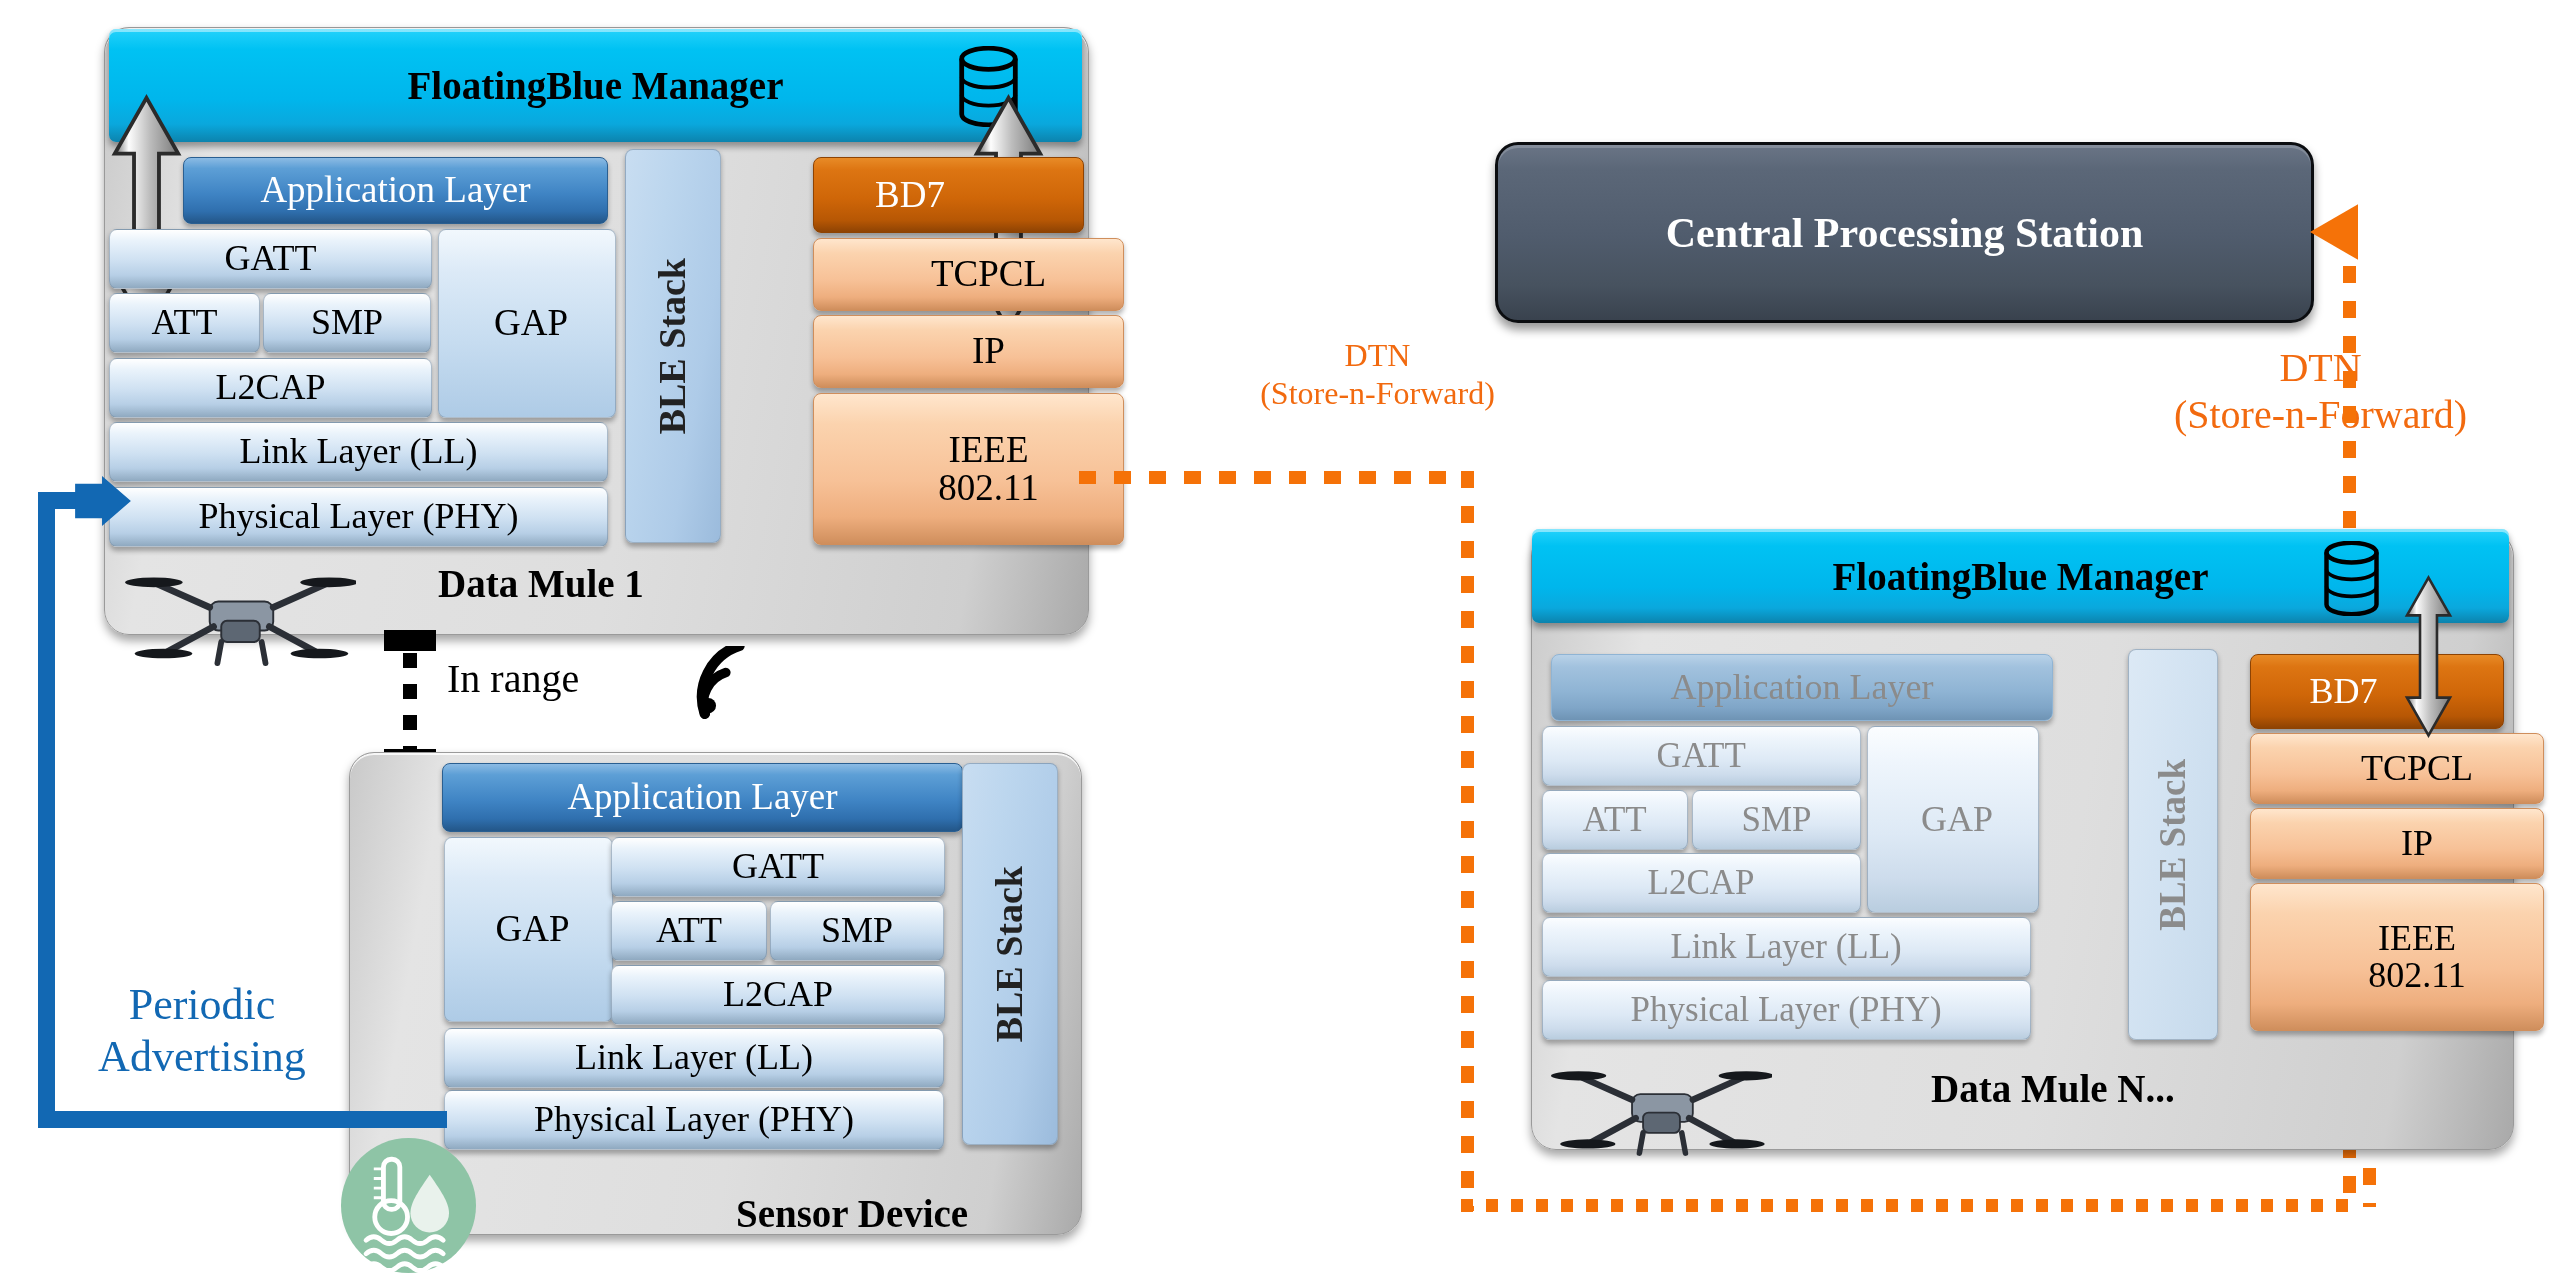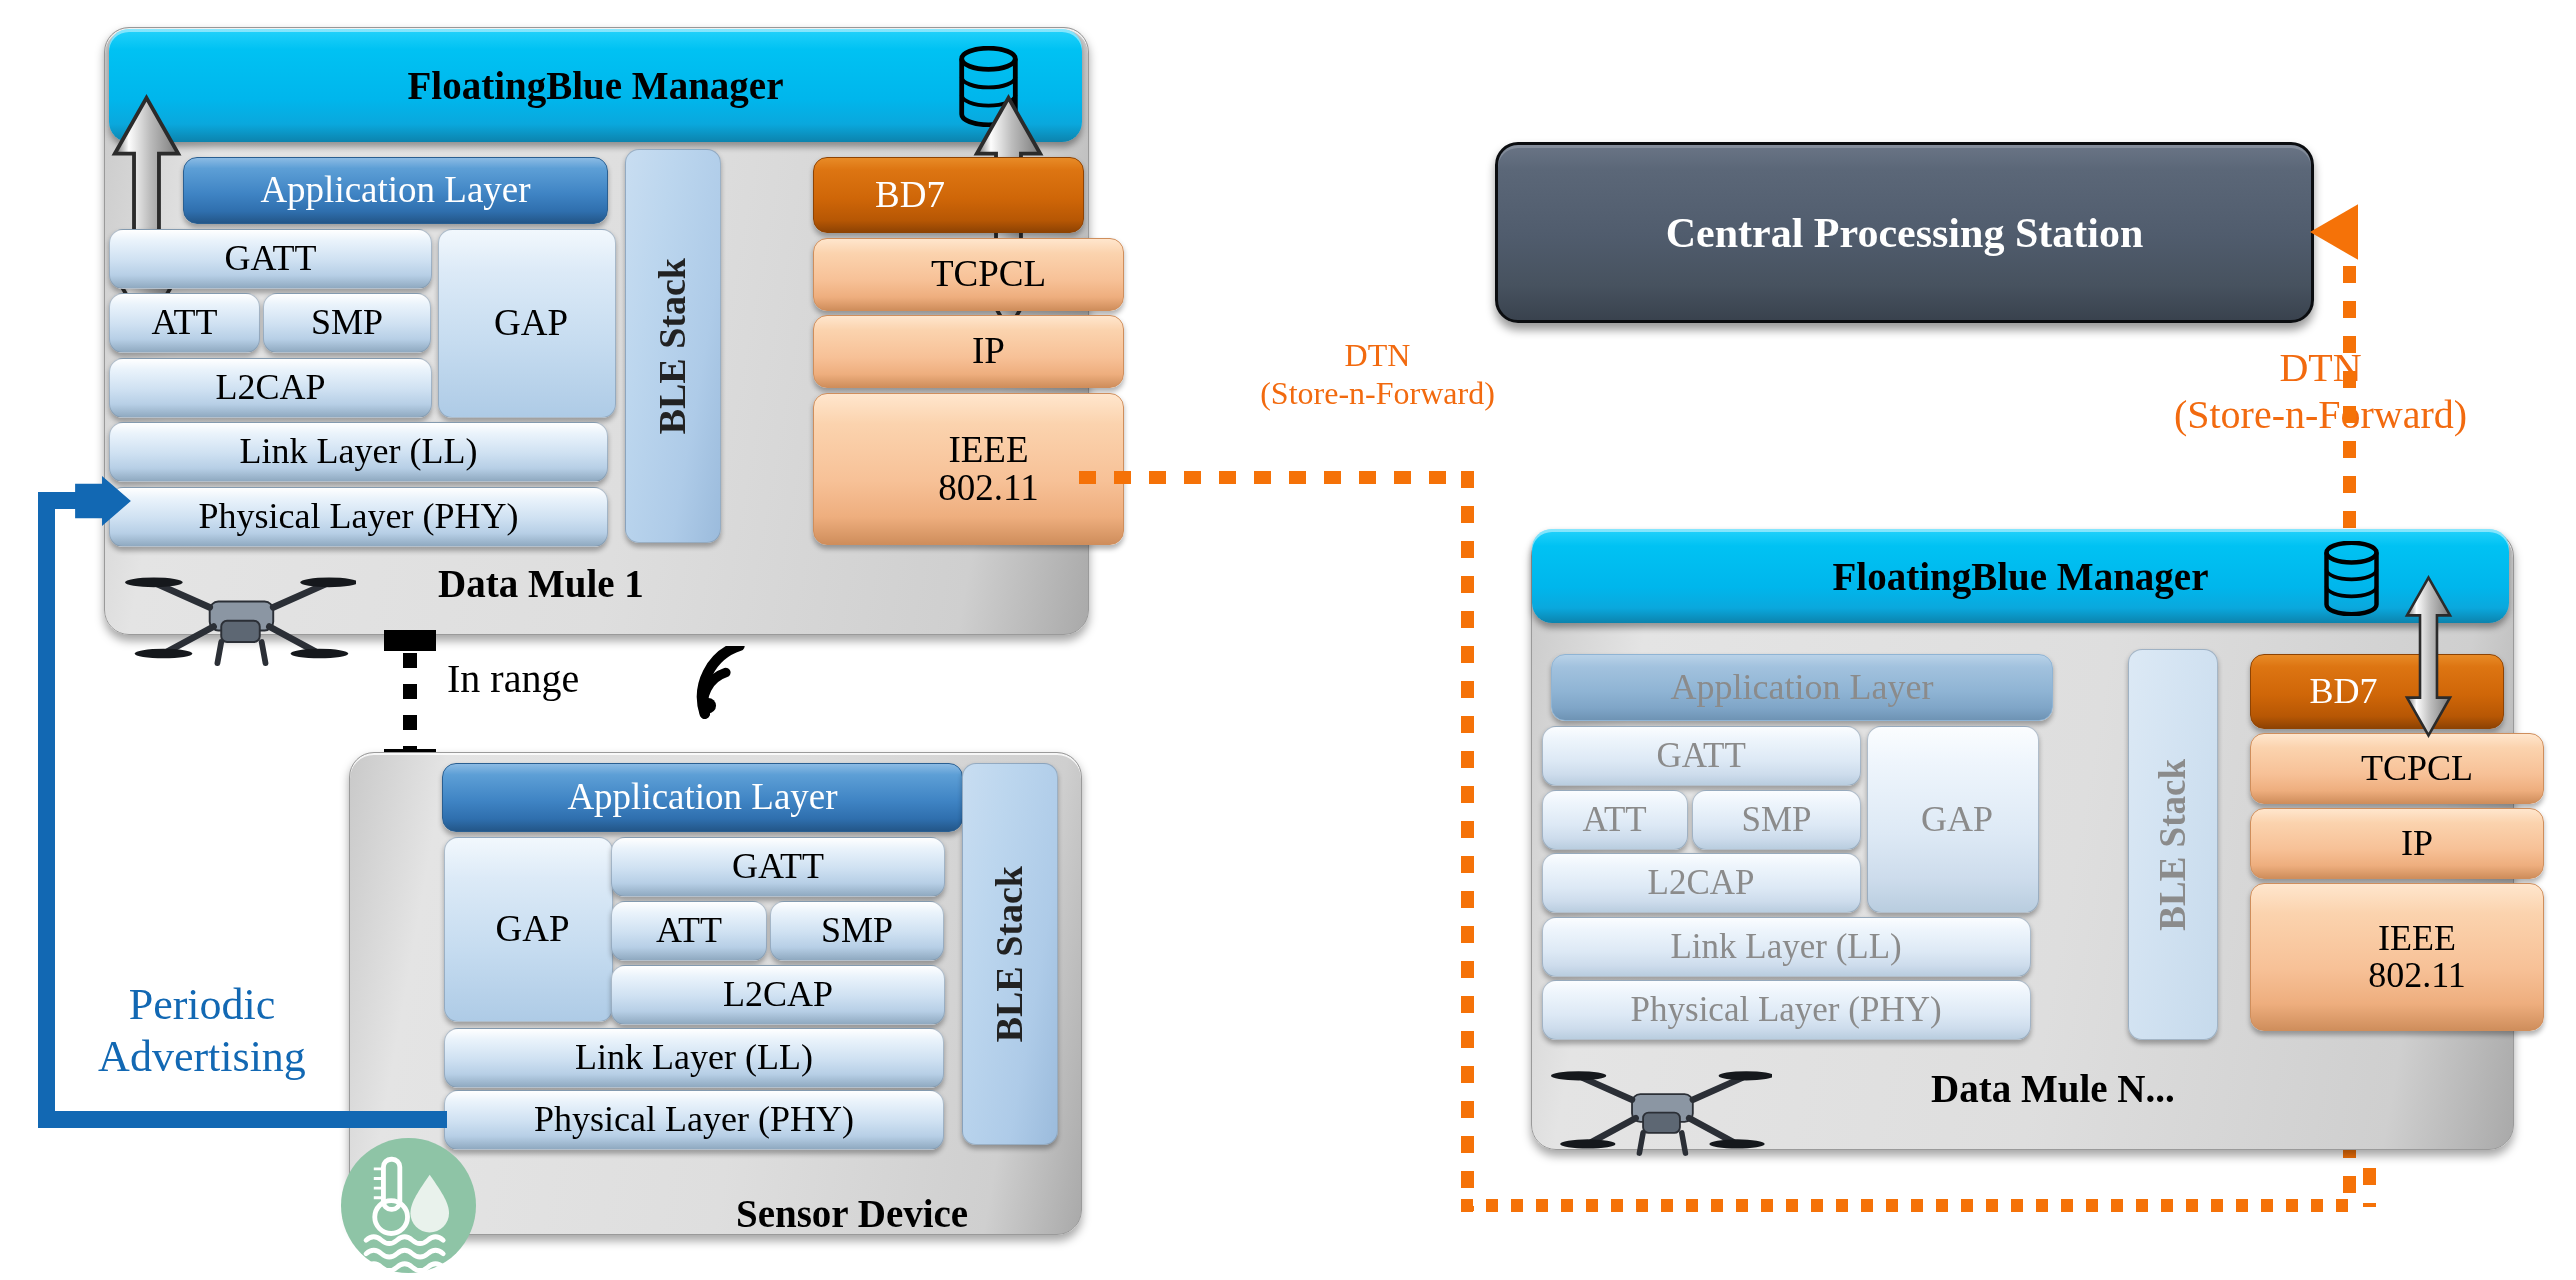--- a/index.html
+++ b/index.html
@@ -14,31 +14,31 @@
     border-radius:25px;
     box-shadow: 0 5.8px 9.6px rgba(0,0,0,.35), inset 0 1.9px 0 rgba(255,255,255,.8);
     border:1px solid #9a9a9a;
   }
   .device-label{
     position:absolute;font-weight:bold;color:#000;white-space:nowrap;
   }
 
   
   .fbm{
-    position:absolute;border-radius:20px;
+    position:absolute;border-radius:7px;
     background:linear-gradient(180deg,#25d2fb 0%,#00c2f3 18%,#00b6ec 62%,#0aa8dd 84%,#0c83ad 100%);
     box-shadow:0 4.8px 6.7px rgba(0,0,0,.35), inset 0 2.9px 0 rgba(255,255,255,.45);
     display:flex;align-items:center;justify-content:center;
     color:#000;font-weight:bold;
   }
   .fbm .db-icon{position:absolute;}
 
   
   .box{
-    position:absolute;border-radius:14px;
+    position:absolute;border-radius:8px;
     display:flex;align-items:center;justify-content:center;
     text-align:center;line-height:1.03;
     box-shadow:0 3.8px 4.8px rgba(0,0,0,.30);
     border:1px solid rgba(120,140,160,.55);
   }
   .box.light{
     background:linear-gradient(180deg,#ffffff 0%,#eaf3fb 18%,#cfe1f2 52%,#b7cfe6 78%,#8fa9c0 100%);
     color:#000;
     text-align:right;
   }

